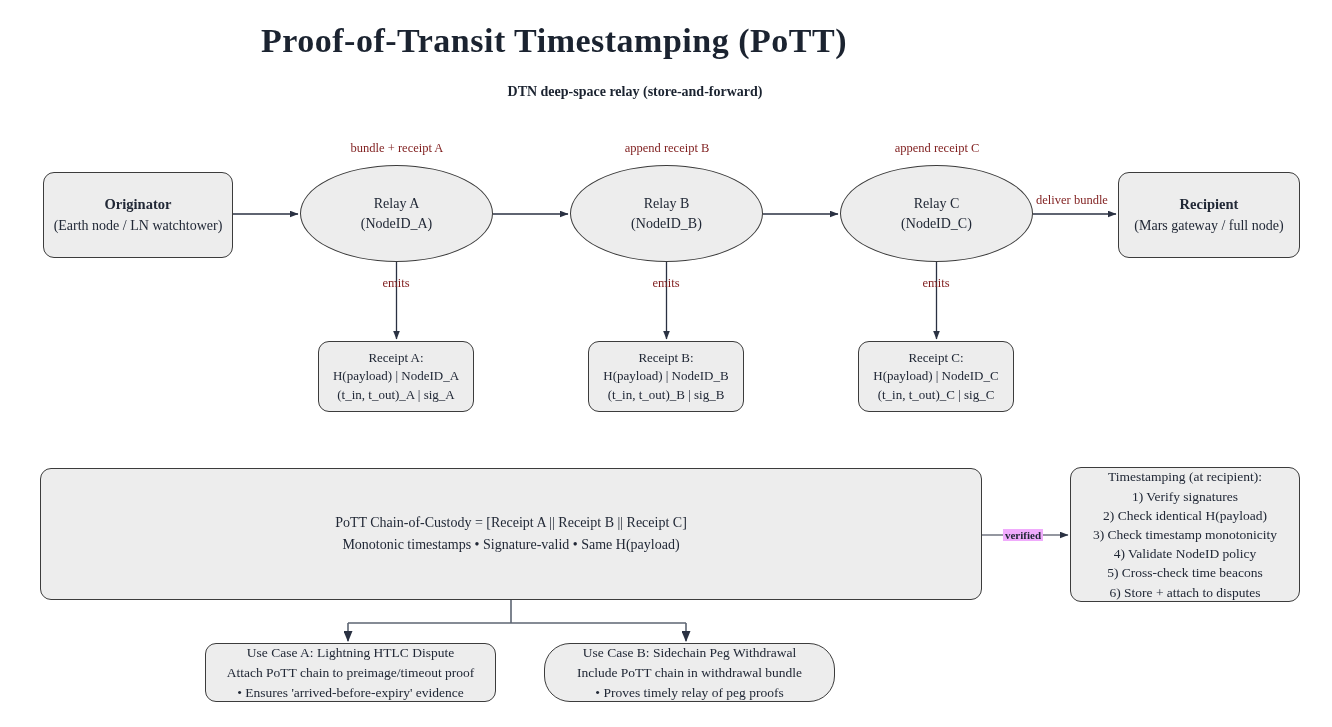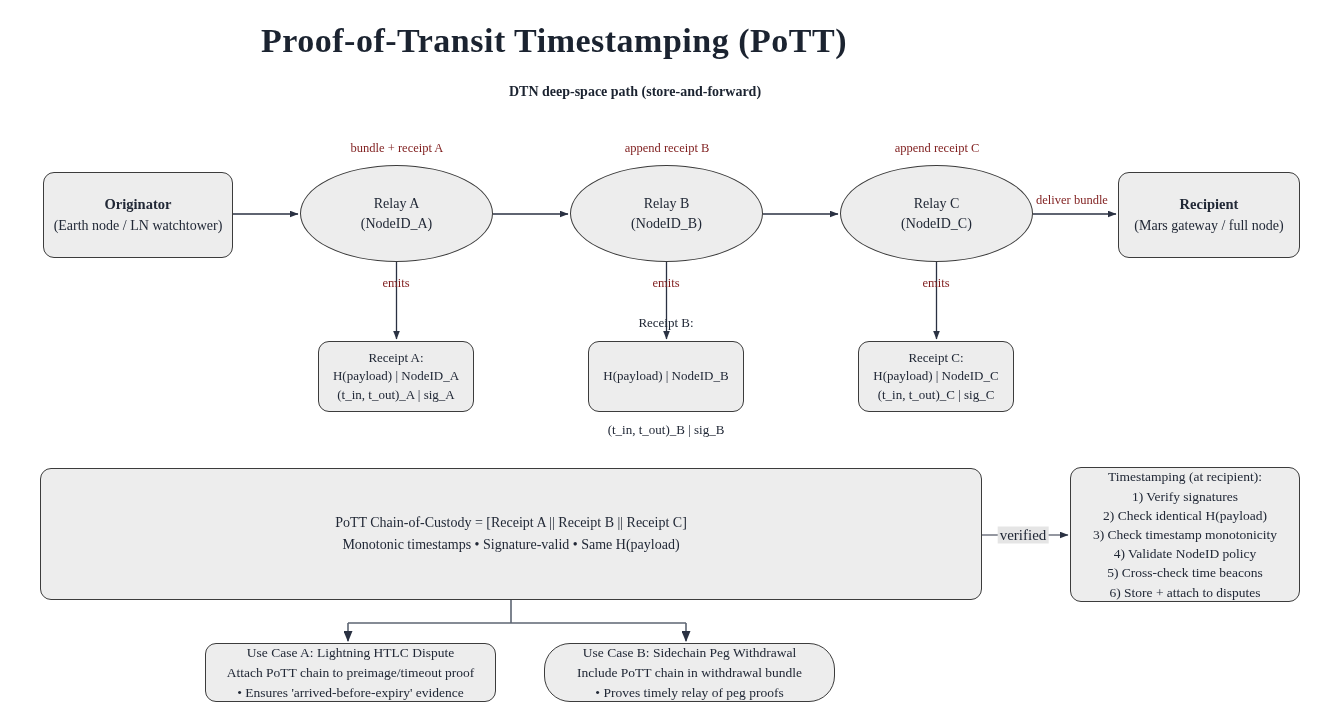--- a/index.html
+++ b/index.html
@@ -24,32 +24,32 @@
   }
   .rounded{border-radius:11px;}
   .ellipse{border-radius:50%;width:193px;height:97px;top:165px;}
   .node-title{font-weight:bold;font-size:14.5px;line-height:21px;}
   .node-sub{font-size:14px;line-height:21px;}
   .relay-line{font-size:14px;line-height:20px;}
   .origin{left:43px;top:172px;width:190px;height:86px;}
   .recipient{left:1118px;top:172px;width:182px;height:86px;}
   .relay-a{left:300px;} .relay-b{left:570px;} .relay-c{left:840px;}
   .receipt{top:341px;width:156px;height:71px;font-size:13px;line-height:18.5px;}
-  .receipt-a{left:318px;} .receipt-b{left:588px;gap:35px;} .receipt-c{left:858px;}
+  .receipt-a{left:318px;} .receipt-b{left:588px;} .receipt-c{left:858px;}
   .edge-label{
     position:absolute;z-index:3;transform:translateX(-50%);
     font-size:12.5px;color:#7f1d1d;white-space:nowrap;
   }
   .custody{left:40px;top:468px;width:942px;height:132px;font-size:14px;line-height:22px;}
   .verification{left:1070px;top:467px;width:230px;height:135px;font-size:13.5px;line-height:19.2px;}
   .usecase{top:643px;width:291px;height:59px;font-size:13.5px;line-height:20px;}
   .usecase-a{left:205px;} .usecase-b{left:544px;border-radius:26px;}
   .verified-label{
     position:absolute;z-index:3;transform:translate(-50%,-50%);
-    background:#e5e5e5;padding:0 2px;font-size:15px;white-space:nowrap;
+    background:#f0abfc;padding:0 2px;font-size:11px;white-space:nowrap;font-weight:bold;
   }
 </style>
 </head>
 <body>
 
 <div class="canvas">
 
   <svg class="wires" width="1332" height="727" viewBox="0 0 1332 727">
     <defs>
       <marker id="ah" markerWidth="9" markerHeight="7" refX="8.5" refY="3.5" orient="auto" markerUnits="userSpaceOnUse">
@@ -75,21 +75,21 @@
     </g>
     <g stroke="#5c6472" stroke-width="1.6" fill="none">
       <line x1="511" y1="600" x2="511" y2="623"></line>
       <line x1="348" y1="623" x2="686" y2="623"></line>
       <line x1="348" y1="623" x2="348" y2="641" marker-end="url(#ah-tree)"></line>
       <line x1="686" y1="623" x2="686" y2="641" marker-end="url(#ah-tree)"></line>
     </g>
   </svg>
 
   <h1 class="title">Proof-of-Transit Timestamping (PoTT)</h1>
-  <div class="subtitle">DTN deep-space path (store-and-forward)</div>
+  <div class="subtitle">DTN deep-space relay (store-and-forward)</div>
 
   <div class="node rounded origin">
     <div class="node-title">Originator</div>
     <div class="node-sub">(Earth node / LN watchtower)</div>
   </div>
 
   <div class="node ellipse relay-a">
     <div class="relay-line">Relay A</div>
     <div class="relay-line">(NodeID_A)</div>
   </div>

